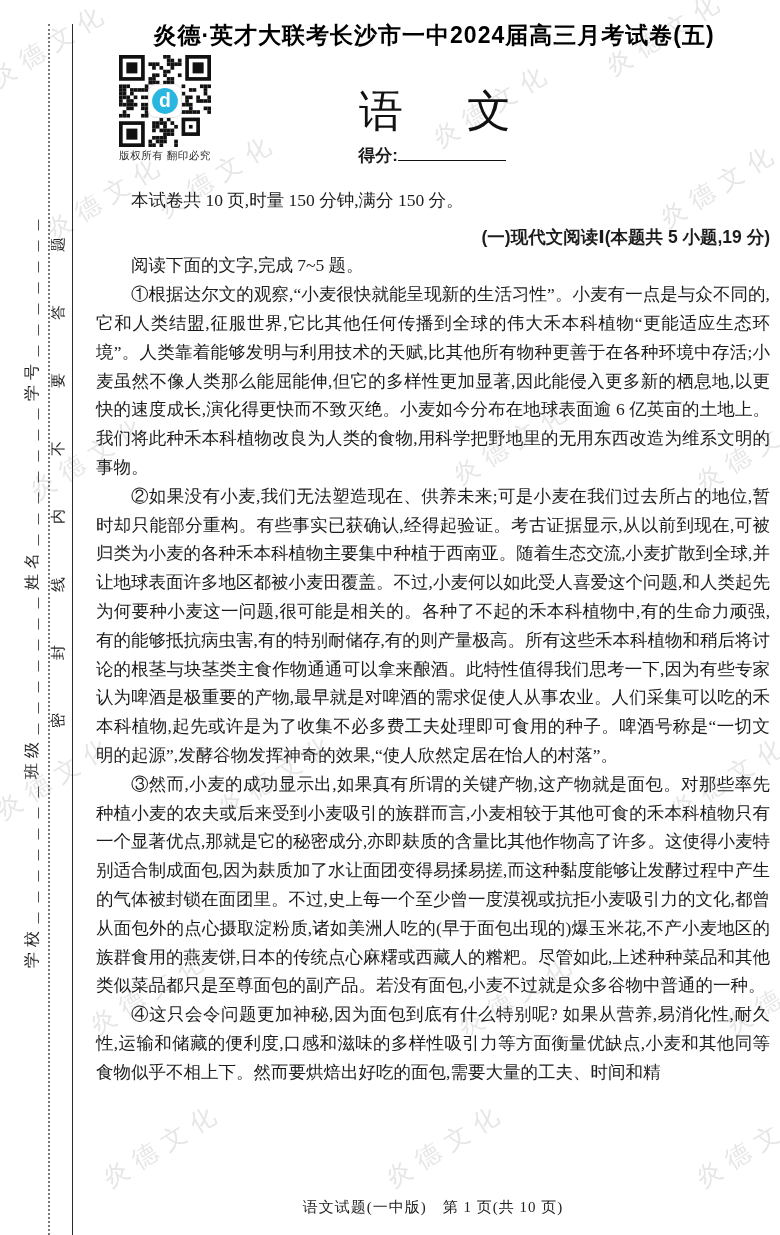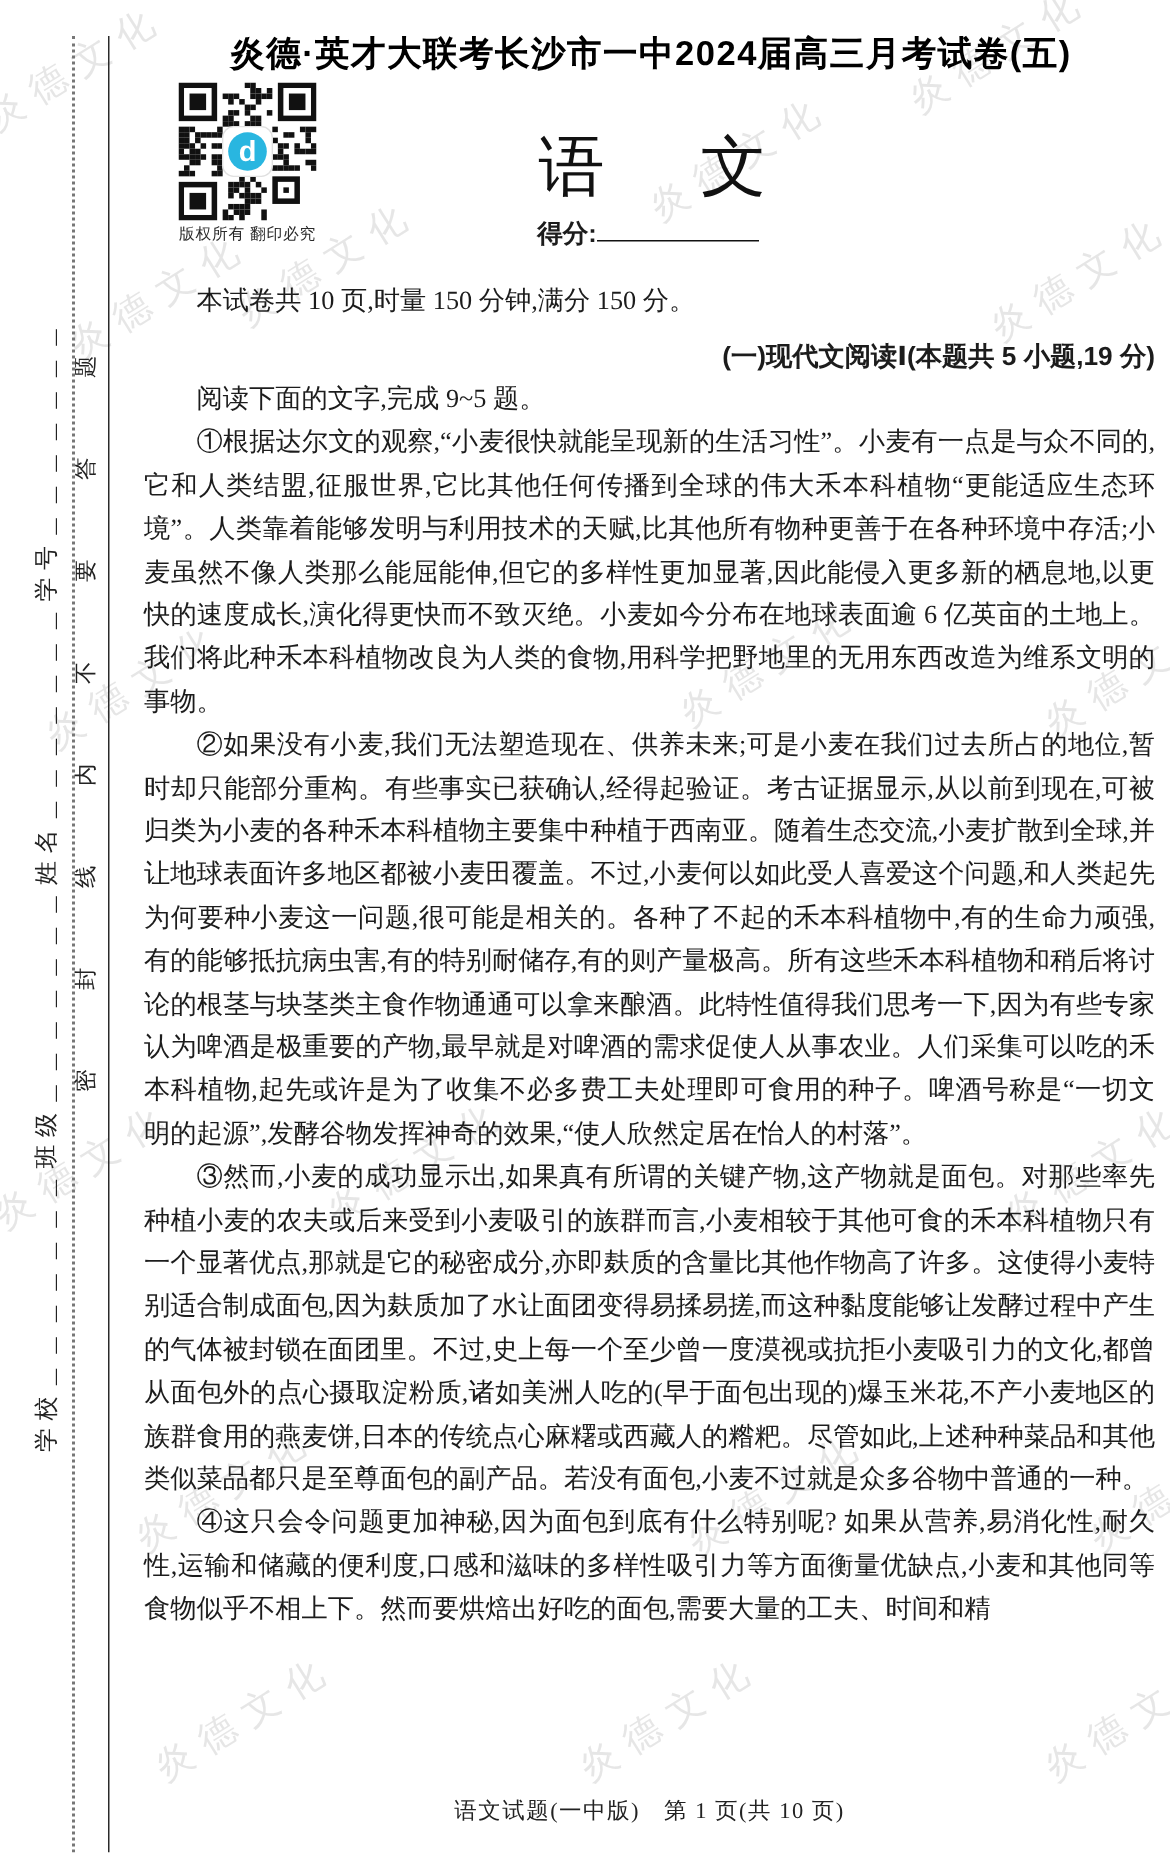--- a/index.html
+++ b/index.html
@@ -265,20 +265,20 @@
 
 <div class="exam-title">炎德·英才大联考长沙市一中2024届高三月考试卷(五)</div>
 <div class="subject-title">语　文</div>
 
 <div class="main">
   <div class="score-row">
     <span>得分:</span><span class="score-blank"></span>
   </div>
   <p class="intro">本试卷共 10 页,时量 150 分钟,满分 150 分。</p>
   <div class="sec-h2">(一)现代文阅读Ⅰ(本题共 5 小题,19 分)</div>
-  <p class="instr">阅读下面的文字,完成 9~5 题。</p>
+  <p class="instr">阅读下面的文字,完成 7~5 题。</p>
   <p class="body-para">①根据达尔文的观察,“小麦很快就能呈现新的生活习性”。小麦有一点是与众不同的,它和人类结盟,征服世界,它比其他任何传播到全球的伟大禾本科植物“更能适应生态环境”。人类靠着能够发明与利用技术的天赋,比其他所有物种更善于在各种环境中存活;小麦虽然不像人类那么能屈能伸,但它的多样性更加显著,因此能侵入更多新的栖息地,以更快的速度成长,演化得更快而不致灭绝。小麦如今分布在地球表面逾 6 亿英亩的土地上。我们将此种禾本科植物改良为人类的食物,用科学把野地里的无用东西改造为维系文明的事物。</p>
   <p class="body-para">②如果没有小麦,我们无法塑造现在、供养未来;可是小麦在我们过去所占的地位,暂时却只能部分重构。有些事实已获确认,经得起验证。考古证据显示,从以前到现在,可被归类为小麦的各种禾本科植物主要集中种植于西南亚。随着生态交流,小麦扩散到全球,并让地球表面许多地区都被小麦田覆盖。不过,小麦何以如此受人喜爱这个问题,和人类起先为何要种小麦这一问题,很可能是相关的。各种了不起的禾本科植物中,有的生命力顽强,有的能够抵抗病虫害,有的特别耐储存,有的则产量极高。所有这些禾本科植物和稍后将讨论的根茎与块茎类主食作物通通可以拿来酿酒。此特性值得我们思考一下,因为有些专家认为啤酒是极重要的产物,最早就是对啤酒的需求促使人从事农业。人们采集可以吃的禾本科植物,起先或许是为了收集不必多费工夫处理即可食用的种子。啤酒号称是“一切文明的起源”,发酵谷物发挥神奇的效果,“使人欣然定居在怡人的村落”。</p>
   <p class="body-para">③然而,小麦的成功显示出,如果真有所谓的关键产物,这产物就是面包。对那些率先种植小麦的农夫或后来受到小麦吸引的族群而言,小麦相较于其他可食的禾本科植物只有一个显著优点,那就是它的秘密成分,亦即麸质的含量比其他作物高了许多。这使得小麦特别适合制成面包,因为麸质加了水让面团变得易揉易搓,而这种黏度能够让发酵过程中产生的气体被封锁在面团里。不过,史上每一个至少曾一度漠视或抗拒小麦吸引力的文化,都曾从面包外的点心摄取淀粉质,诸如美洲人吃的(早于面包出现的)爆玉米花,不产小麦地区的族群食用的燕麦饼,日本的传统点心麻糬或西藏人的糌粑。尽管如此,上述种种菜品和其他类似菜品都只是至尊面包的副产品。若没有面包,小麦不过就是众多谷物中普通的一种。</p>
   <p class="body-para">④这只会令问题更加神秘,因为面包到底有什么特别呢? 如果从营养,易消化性,耐久性,运输和储藏的便利度,口感和滋味的多样性吸引力等方面衡量优缺点,小麦和其他同等食物似乎不相上下。然而要烘焙出好吃的面包,需要大量的工夫、时间和精</p>
 </div>
 
 <div class="page-footer">语文试题(一中版)　第 1 页(共 10 页)</div>
 
 </body></html>

